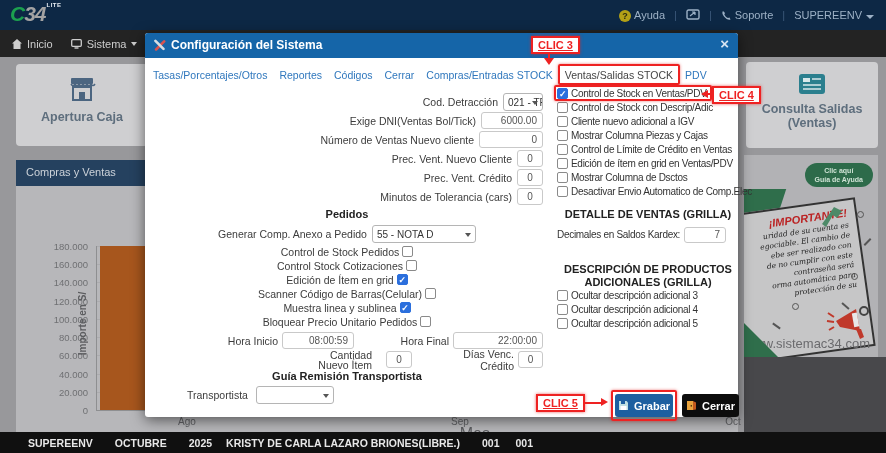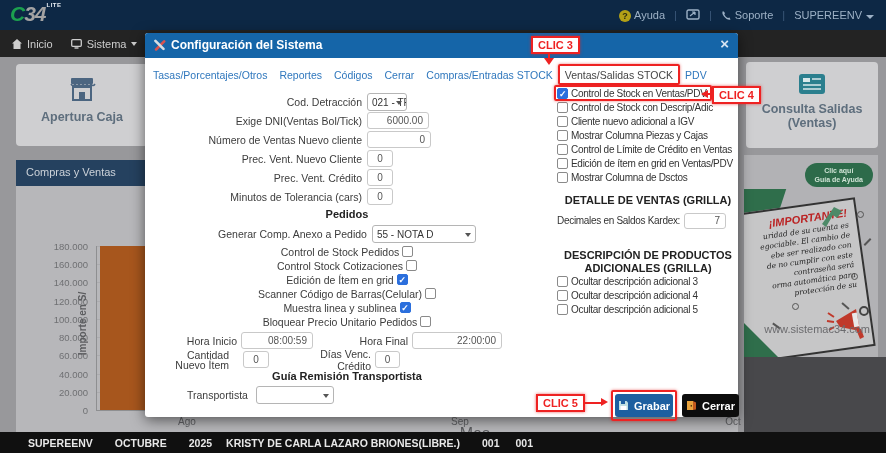--- a/index.html
+++ b/index.html
@@ -41,36 +41,36 @@
 
   
   .poster { position:absolute; left:744px; top:155px; width:134px; height:202px; background:#b2b2b5; overflow:hidden; z-index:2; }
   .poster-dark-below { position:absolute; left:744px; top:357px; width:142px; height:75px; background:#48484b; z-index:2; }
   .paper { position:absolute; left:-30px; top:52px; width:152px; height:150px; background:#c6c6c7; border:2px solid #333; transform:rotate(-8deg); padding:6px 8px 0 0; }
   .paper .imp { text-align:right; color:#b22; font-weight:bold; font-style:italic; font-size:11px; margin-bottom:2px; }
   .paper .pl { text-align:right; font-family:"DejaVu Serif", serif; font-style:italic; font-size:7.5px; color:#222; line-height:10px; }
   .gpill { position:absolute; right:5px; top:8px; background:#2d6b4a; color:#cfe3d5; border-radius:12px; font-size:7px; font-weight:bold; text-align:center; padding:3px 10px; line-height:9px; cursor:pointer; }
   .gtri { position:absolute; left:0; bottom:0; width:0; height:0; border-left:34px solid #2f6e4b; border-top:34px solid transparent; }
   .gpara { position:absolute; left:-8px; top:34px; width:46px; height:26px; background:#2f6e4b; transform:skewX(-18deg); }
-  .website { position:absolute; right:8px; bottom:22px; font-size:11px; color:#6b6b6e; }
+  .website { position:absolute; right:8px; bottom:6px; font-size:13px; color:#6b6b6e; }
   .ring { position:absolute; width:7px; height:7px; border:1.5px solid #555; border-radius:50%; }
   .dash { position:absolute; width:9px; height:2px; background:#555; }
 
   
   .modal { position:absolute; left:145px; top:33px; width:593px; height:384px; background:#fff; border-radius:3px; box-shadow:0 3px 14px rgba(0,0,0,.55); z-index:30; }
   .m-head { height:25px; background:#1565a8; border-radius:3px 3px 0 0; color:#fff; font-size:12px; font-weight:bold; padding:5px 0 0 26px; position:relative; }
   .m-close { position:absolute; right:9px; top:2px; color:#d6e4f2; font-size:15px; cursor:pointer; }
   .m-tools { position:absolute; left:8px; top:6px; }
   .tabs { display:flex; gap:12px; padding:11px 8px 6px 8px; font-size:10.5px; color:#2f77bd; }
   .tab { cursor:pointer; white-space:nowrap; }
   .tab.active { color:#444; position:relative; }
   .hl-box { position:absolute; border:2px solid #e22; border-radius:2px; box-shadow:0 0 3px rgba(226,34,34,.6); pointer-events:none; z-index:5; }
 
   .fl { position:absolute; left:6px; top:60px; width:392px; font-size:10.5px; color:#3c3c3c; }
-  .fl-row { display:flex; align-items:center; height:17px; margin-bottom:2px; }
+  .fl-row { display:flex; align-items:center; height:17px; margin-bottom:2px;justify-content:flex-end; }
   .fl-lab { width:216px; text-align:right; padding-right:5px; }
   .fl-h { text-align:center; font-weight:bold; font-size:11px; color:#222; height:14px; margin:3px 0 2px 0; }
   .fl-c { display:flex; align-items:center; justify-content:center; height:13px; margin-bottom:1px; }
   input.inp { height:17px; border:1px solid #c9c9c9; border-radius:3px; font-family:"Liberation Sans",sans-serif; font-size:10px; color:#555; padding:0 5px; background:#fff; }
   .txr { text-align:right; } .txc { text-align:center; }
   .sel { position:relative; height:18px; border:1px solid #b5b5b5; border-radius:3px; background:#fff; font-size:10px; color:#333; padding:3px 14px 0 4px; white-space:nowrap; overflow:hidden; cursor:pointer; }
   .sel::after { content:""; position:absolute; right:4px; top:7px; border-left:3.5px solid transparent; border-right:3.5px solid transparent; border-top:4px solid #555; }
   .cb { display:inline-block; width:11px; height:11px; border:1px solid #8a8a8a; border-radius:2px; background:#fff; flex:none; cursor:pointer; }
   .cb.on { background:#2b6fdd; border-color:#2b6fdd; color:#fff; font-size:9px; line-height:11px; text-align:center; font-weight:bold; }
   .cb.on::after { content:"\2713"; }
@@ -81,21 +81,21 @@
   .rc-h { text-align:center; font-weight:bold; font-size:11px; color:#222; line-height:13px; }
   .hl-row { position:relative; }
 
   .m-foot { position:absolute; left:470px; top:361px; display:flex; gap:9px; }
   .btn { height:23px; border-radius:3px; font-size:11px; font-weight:bold; color:#fff; display:flex; align-items:center; justify-content:center; gap:5px; cursor:pointer; border:none; font-family:"Liberation Sans",sans-serif; }
   .btn-grabar { width:58px; background:#1d5fa0; }
   .btn-cerrar { width:57px; background:#0d0d0d; }
   .grabar-wrap { position:relative; }
 
   
-  .clic { position:absolute; z-index:50; background:#fff; border:2px solid #e22; color:#e22; font-size:11px; font-weight:bold; padding:0 5px; height:18px; line-height:14px; box-shadow:0 0 3px rgba(226,34,34,.7); }
+  .clic { position:absolute; z-index:50; background:#fff; border:2px solid #e22; color:#e22; font-size:11px; font-weight:bold; padding:0 5px; height:18px; line-height:14px; box-shadow:0 0 3px rgba(226,34,34,.7);text-decoration:underline; }
   .a-line { position:absolute; background:#e22; z-index:50; }
   .a-tri { position:absolute; width:0; height:0; z-index:50; }
 
   
   .statusbar { position:absolute; left:0; top:432px; width:886px; height:21px; background:#101010; z-index:40; display:flex; align-items:center; color:#e8e8e8; font-size:10.5px; font-weight:bold; }
 </style>
 </head>
 <body>
 
 <div id="stage">
@@ -354,20 +354,24 @@
           <span>Control de Límite de Crédito en Ventas</span>
         </div>
       <div class="rc-row">
           <span class="cb"></span>
           <span>Edición de ítem en grid en Ventas/PDV</span>
         </div>
       <div class="rc-row">
           <span class="cb"></span>
           <span>Mostrar Columna de Dsctos</span>
         </div>
+      <div class="rc-row">
+          <span class="cb"></span>
+          <span>Desactivar Envio Automatico de Comp.Elec</span>
+        </div>
 
       <div class="rc-h" style="margin-top:10px">DETALLE DE VENTAS (GRILLA)</div>
       <div class="rc-row" style="margin-top:5px;height:17px">
           <span>Decimales en Saldos Kardex:</span>
           <input class="inp txr" style="width: 42px; height: 16px; margin-left: 4px;" readonly="" value="7">
         </div>
 
       <div class="rc-h" style="margin-top:20px">DESCRIPCIÓN DE PRODUCTOS</div>
       <div class="rc-h">ADICIONALES (GRILLA)</div>
       <div class="rc-row">

